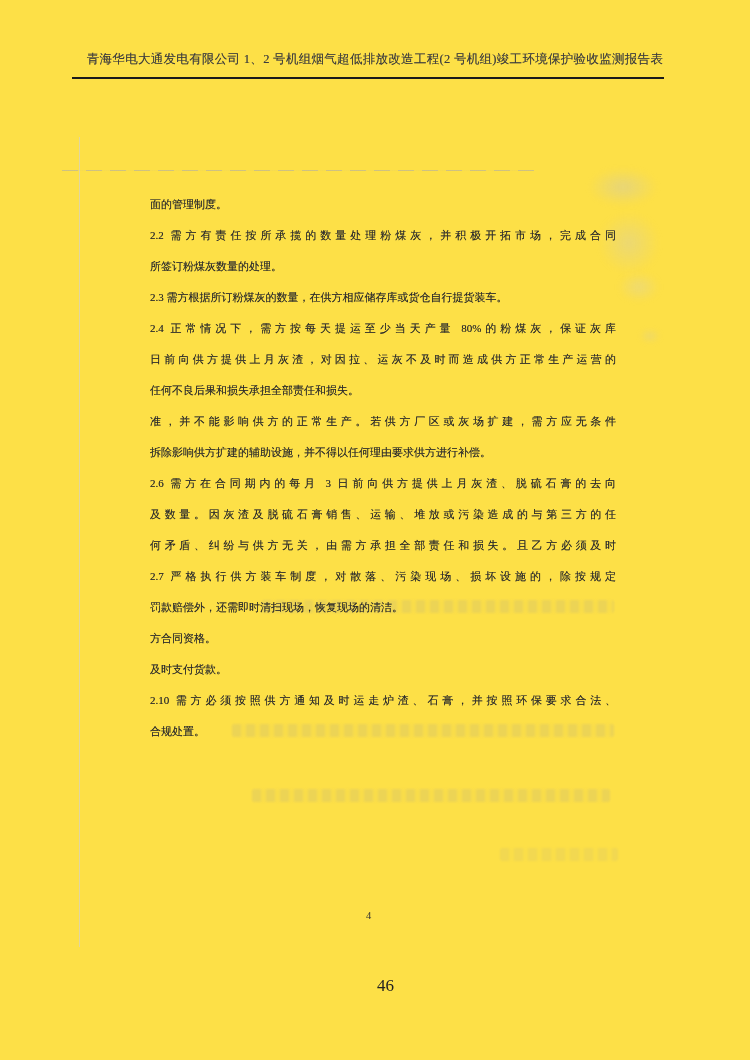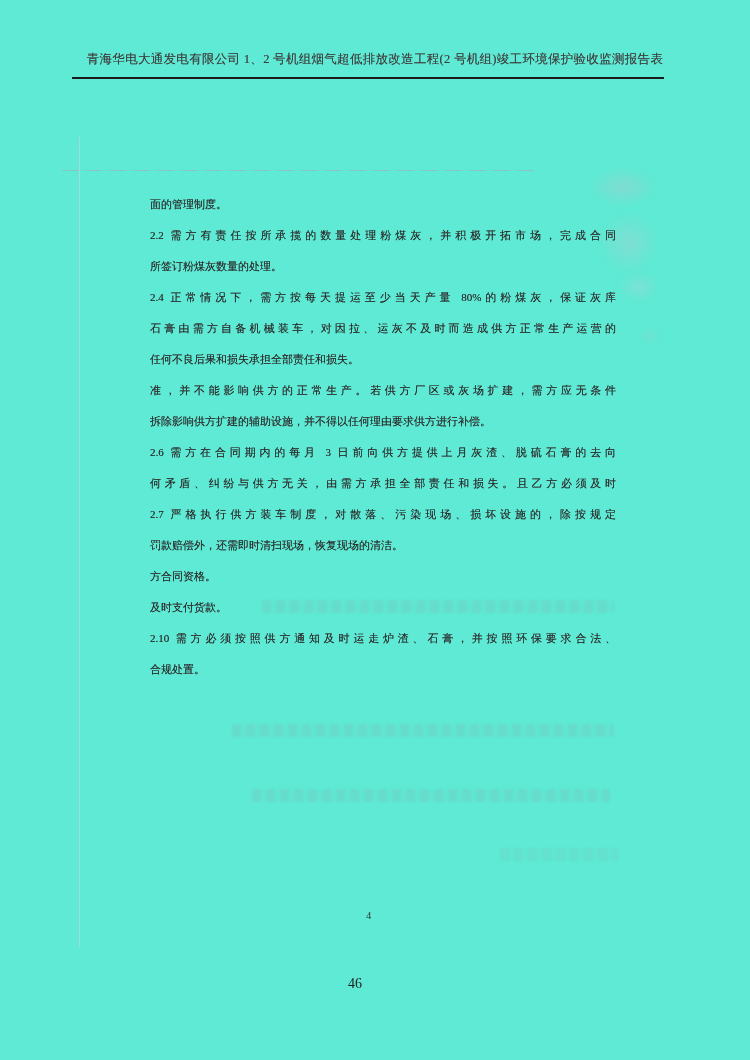--- a/index.html
+++ b/index.html
@@ -3,21 +3,21 @@
 <meta charset="utf-8">
 <style>
   html, body { margin: 0; padding: 0; }
   body {
     width: 750px; height: 1060px;
     background: #ffffff;
     position: relative;
     overflow: hidden;
     font-family: "Liberation Serif", "DejaVu Serif", serif;
   }
-  .sheet { position: absolute; inset: 0; background: #5eead4; }
+  .sheet { position: absolute; inset: 0; background: #fde047; }
 
   
   .report-header {
     position: absolute;
     left: 0; right: 0; top: 51px;
     text-align: center;
     font-size: 12.5px;
     letter-spacing: 0.3px;
     color: #3d3d3d;
     text-shadow: 0 0 0.5px rgba(70,70,70,.55);
@@ -88,24 +88,24 @@
   .line.end { text-align-last: left; }
 
   .inner-page-number {
     position: absolute;
     left: 366px; top: 910px;
     font-size: 10.5px;
     color: #333333;
   }
   .outer-page-number {
     position: absolute;
-    left: 344px; top: 976px;
+    left: 372px; top: 976px;
     width: 22px;
-    text-align: center;
-    font-size: 14px;
+    text-align: right;
+    font-size: 17px;
     color: #222222;
   }
 </style>
 </head>
 <body>
 
 <div class="sheet">
 
   <div class="report-header">青海华电大通发电有限公司 1、2 号机组烟气超低排放改造工程(2 号机组)竣工环境保护验收监测报告表</div>
 
@@ -121,26 +121,28 @@
 
   <div class="ghost-band ghost-1"></div>
   <div class="ghost-band ghost-2"></div>
   <div class="ghost-band ghost-3"></div>
   <div class="ghost-band ghost-4"></div>
 
   <div class="doc-body">
       <div class="line end">面的管理制度。</div>
       <div class="line">2.2 需方有责任按所承揽的数量处理粉煤灰，并积极开拓市场，完成合同</div>
       <div class="line end">所签订粉煤灰数量的处理。</div>
+      <div class="line end">2.3 需方根据所订粉煤灰的数量，在供方相应储存库或货仓自行提货装车。</div>
       <div class="line">2.4 正常情况下，需方按每天提运至少当天产量 80%的粉煤灰，保证灰库</div>
-      <div class="line">石膏由需方自备机械装车，对因拉、运灰不及时而造成供方正常生产运营的</div>
+      <div class="line">日前向供方提供上月灰渣，对因拉、运灰不及时而造成供方正常生产运营的</div>
       <div class="line end">任何不良后果和损失承担全部责任和损失。</div>
       <div class="line">准，并不能影响供方的正常生产。若供方厂区或灰场扩建，需方应无条件</div>
       <div class="line end">拆除影响供方扩建的辅助设施，并不得以任何理由要求供方进行补偿。</div>
       <div class="line">2.6 需方在合同期内的每月 3 日前向供方提供上月灰渣、脱硫石膏的去向</div>
+      <div class="line">及数量。因灰渣及脱硫石膏销售、运输、堆放或污染造成的与第三方的任</div>
       <div class="line">何矛盾、纠纷与供方无关，由需方承担全部责任和损失。且乙方必须及时</div>
       <div class="line">2.7 严格执行供方装车制度，对散落、污染现场、损坏设施的，除按规定</div>
       <div class="line end">罚款赔偿外，还需即时清扫现场，恢复现场的清洁。</div>
       <div class="line end">方合同资格。</div>
       <div class="line end">及时支付货款。</div>
       <div class="line">2.10 需方必须按照供方通知及时运走炉渣、石膏，并按照环保要求合法、</div>
       <div class="line end">合规处置。</div>
     </div>
 
   <div class="inner-page-number">4</div>

